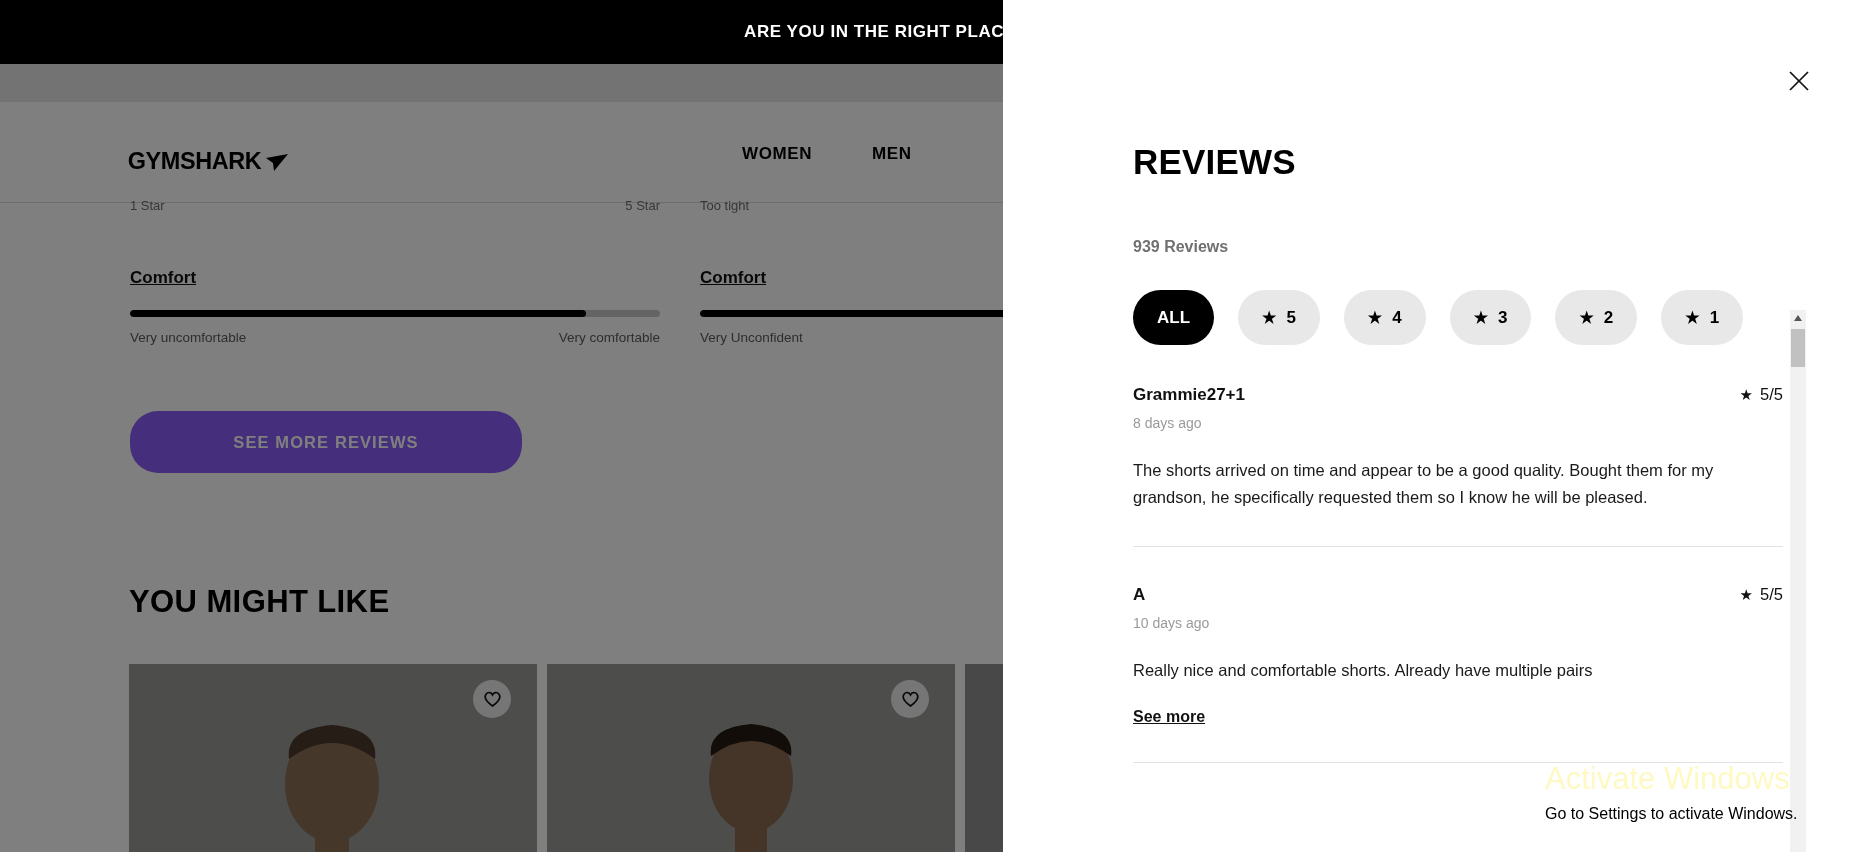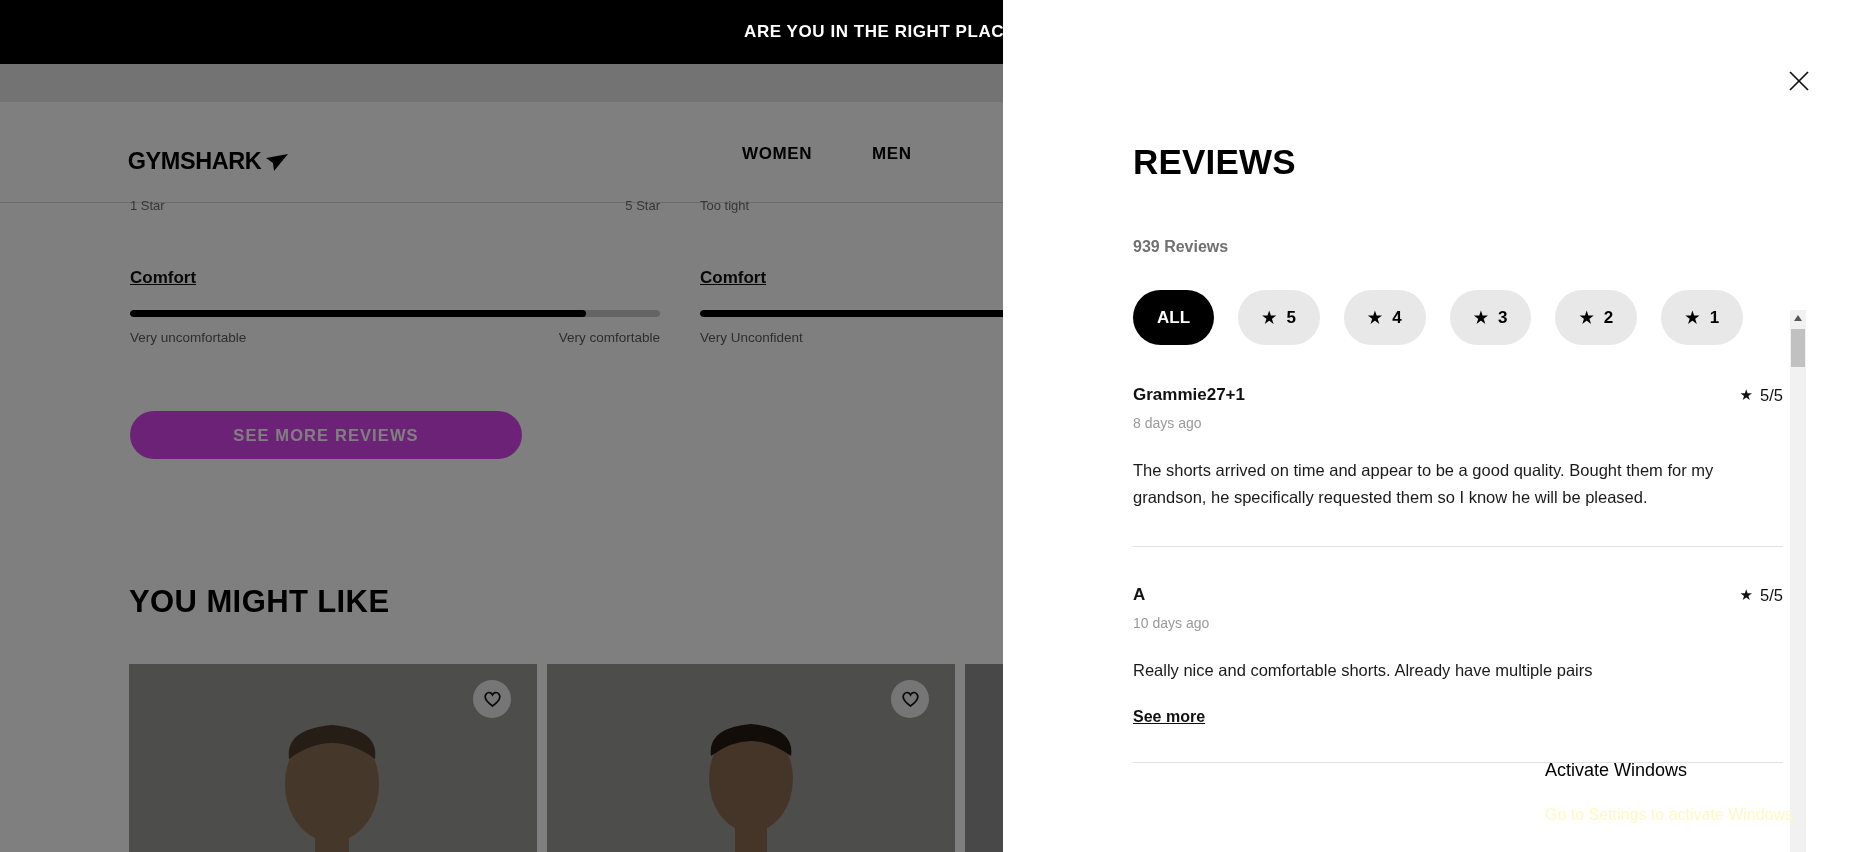--- a/index.html
+++ b/index.html
@@ -82,22 +82,22 @@
   .metric-bar span { position:absolute; left:0; top:0; height:100%; background:#000; border-radius:4px; }
   .metric-ends {
     display:flex; justify-content:space-between; margin-top:13px;
     font-size:13.5px; color:#5c5c5c;
   }
   .metric-a { left:130px; top:268px; width:530px; }
   .metric-b { left:700px; top:268px; width:530px; }
   .toptight { position:absolute; left:700px; top:198px; font-size:13px; color:#6f6f6f; }
 
   .see-more-reviews {
-    position:absolute; left:130px; top:411px; width:392px; height:48px;
-    background:#d946ef; color:#fff; border:none; border-radius:28px;
+    position:absolute; left:130px; top:411px; width:392px; height:62px;
+    background:#8b5cf6; color:#fff; border:none; border-radius:28px;
     font-size:16.5px; font-weight:bold; letter-spacing:1.1px;
     text-transform:uppercase; font-family:"Liberation Sans", sans-serif; cursor:pointer;
   }
 
   .you-might-like {
     position:absolute; left:129px; top:584px;
     font-size:31px; font-weight:bold; letter-spacing:.4px; color:#000; text-transform:uppercase;
   }
 
   .cards { position:absolute; left:129px; top:664px; display:flex; gap:10px; }
@@ -137,21 +137,21 @@
     font-size:17px; font-weight:bold; color:#000; cursor:pointer;
     padding:0 24px; border:none; font-family:"Liberation Sans", sans-serif;
   }
   .pill.active { background:#000; color:#fff; }
   .pill .star { font-size:16px; line-height:1; }
 
   .review-list {
     position:absolute; left:130px; top:385px; width:1660px; right:0;
   }
   .review { width:650px; position:relative; }
-  .review-head { display:flex; justify-content:space-between; align-items:center; }
+  .review-head { display:flex; justify-content:space-between; align-items:flex-start; }
   .review-author { font-size:17px; font-weight:bold; color:#111; }
   .review-rating { font-size:16.5px; color:#111; white-space:nowrap; display:flex; align-items:center; gap:7px; }
   .review-rating .star { font-size:15px; }
   .review-date { font-size:14px; color:#9a9a9a; margin-top:10px; }
   .review-body { font-size:16.5px; color:#1a1a1a; line-height:1.62; margin-top:26px; width:640px; }
   .review-seemore {
     display:inline-block; margin-top:24px; font-size:16px; font-weight:bold; color:#111;
     text-decoration:underline; cursor:pointer;
   }
   .review-sep { height:1px; background:#e2e2e2; width:650px; margin:36px 0 0 0; }
@@ -163,22 +163,22 @@
   .sb-arrow {
     position:absolute; left:0; top:0; width:16px; height:15px;
     display:flex; align-items:center; justify-content:center; cursor:pointer;
   }
   .sb-thumb {
     position:absolute; left:1px; top:19px; width:14px; height:38px; background:#c1c1c1; cursor:pointer;
   }
 
   
   .watermark { position:absolute; left:1545px; top:760px; width:330px; text-align:left; pointer-events:none; }
-  .wm-title { font-size:18px; color:#000000; line-height:1.2; }
-  .wm-sub { font-size:16px; color:#fef9c3; margin-top:24px; }
+  .wm-title { font-size:31px; color:#fef9c3; line-height:1.2; }
+  .wm-sub { font-size:16px; color:#000000; margin-top:8px; }
 </style>
 </head>
 <body>
 
 <div class="page">
 
   <div class="topbanner">
     <div class="topbanner-inner">
       <div class="topbanner-text">ARE YOU IN THE RIGHT PLACE?</div>
       <div class="country-select">

